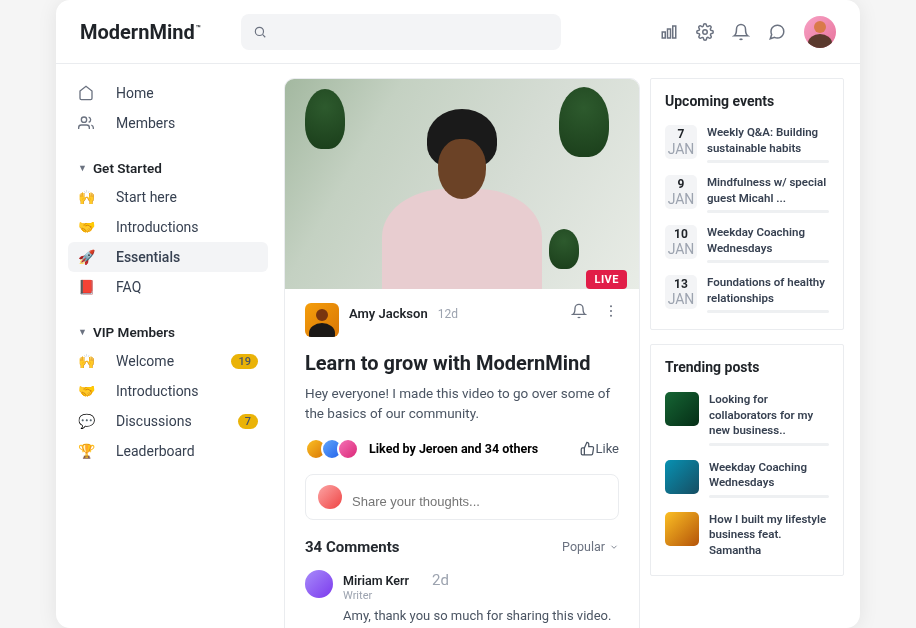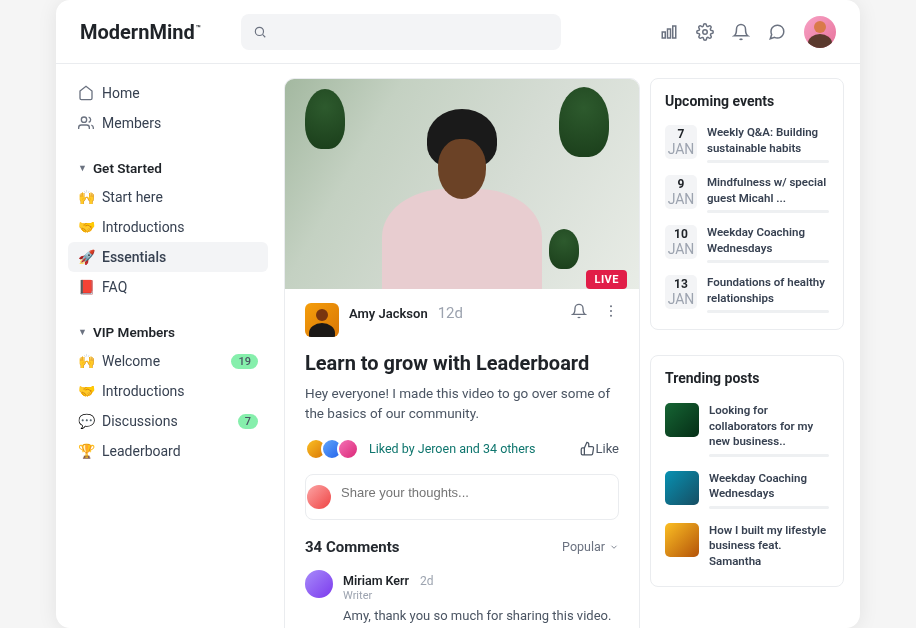--- a/index.html
+++ b/index.html
@@ -14,26 +14,26 @@
 .spacer { flex: 1; }
 .topicons { display: flex; align-items: center; gap: 18px; color: #6b7280; }
 .topicons .ico { width: 18px; height: 18px; cursor: pointer; display: flex; align-items: center; justify-content: center; }
 .avatar { width: 32px; height: 32px; border-radius: 50%; background: linear-gradient(135deg, #f7a1c4 0%, #e8739c 100%); position: relative; overflow: hidden; }
 .avatar::after { content:""; position:absolute; top:5px; left:50%; transform:translateX(-50%); width:12px; height:12px; background:#d97a4a; border-radius:50%; }
 .avatar::before { content:""; position:absolute; bottom:-4px; left:50%; transform:translateX(-50%); width:24px; height:18px; background:#5b3a2e; border-radius:50% 50% 0 0; }
 
 .body { flex: 1; display: flex; overflow: hidden; }
 
 .sidebar { width: 224px; padding: 14px 12px; overflow-y: auto; }
-.nav-item { display: flex; align-items: center; gap: 8px; padding: 7px 10px; border-radius: 6px; font-size: 14px; color: #374151; cursor: pointer; position: relative; }
+.nav-item { display: flex; align-items: center; gap: 22px; padding: 7px 10px; border-radius: 6px; font-size: 14px; color: #374151; cursor: pointer; position: relative; }
 .nav-item.active { background: #f3f4f6; font-weight: 500; }
 .nav-item .emoji { width: 16px; text-align: center; font-size: 14px; }
 .nav-header { display: flex; align-items: center; gap: 6px; padding: 8px 10px 6px; font-weight: 600; font-size: 13.5px; color: #1f2328; margin-top: 14px; }
 .nav-header .chev { font-size: 9px; color: #6b7280; }
-.badge { margin-left: auto; background: #86efac; color: #4b5563; font-size: 11px; padding: 1px 7px; border-radius: 10px; font-weight: 500; }
+.badge { margin-left: auto; background: #eab308; color: #4b5563; font-size: 11px; padding: 1px 7px; border-radius: 10px; font-weight: 500; }
 
 .main { flex: 1; overflow-y: auto; padding: 14px 4px 20px 4px; }
 .feedcard { background: #fff; border: 1px solid #eaecef; border-radius: 10px; overflow: hidden; margin-bottom: 16px; }
 .hero { height: 210px; background: linear-gradient(120deg, #a3b8a0 0%, #c4d1c2 25%, #d6ddd5 60%, #e8ece6 100%); position: relative; overflow: hidden; }
 .plant { position:absolute; width:40px; height:60px; background: radial-gradient(circle at 50% 30%, #2d5a2d 0%, #1a3d1a 100%); border-radius: 50% 50% 40% 40%; }
 .plant.p1 { top:10px; left:20px; }
 .plant.p2 { top:8px; right:30px; width:50px; height:70px; }
 .plant.p3 { bottom:20px; right:60px; width:30px; height:40px; }
 .person { position:absolute; left:50%; bottom:0; transform:translateX(-50%); width:200px; height:180px; }
 .person .hair { position:absolute; top:0; left:50%; transform:translateX(-50%); width:70px; height:60px; background:#1a1a1a; border-radius:50% 50% 40% 40%; }
@@ -41,50 +41,50 @@
 .person .body { position:absolute; top:80px; left:50%; transform:translateX(-50%); width:160px; height:120px; background:#e8cdd0; border-radius:40% 40% 0 0; }
 .livebadge { position:absolute; bottom:0; right:12px; background:#e11d48; color:#fff; font-size:11px; font-weight:700; padding:3px 8px; border-radius:4px; letter-spacing:0.5px; }
 
 .postbody { padding: 14px 20px; }
 .postheader { display:flex; align-items:flex-start; gap:10px; }
 .postavatar { width:34px; height:34px; border-radius:6px; background: linear-gradient(135deg, #f59e0b 0%, #d97706 100%); position:relative; overflow:hidden; flex-shrink:0; }
 .postavatar::after { content:""; position:absolute; top:6px; left:50%; transform:translateX(-50%); width:12px; height:12px; background:#78350f; border-radius:50%; }
 .postavatar::before { content:""; position:absolute; bottom:-6px; left:50%; transform:translateX(-50%); width:26px; height:20px; background:#1c1917; border-radius:50% 50% 0 0; }
 .postmeta { flex:1; }
 .postmeta .name { font-size:13px; font-weight:600; color:#1f2328; display:inline; }
-.postmeta .time { font-size:15px; color:#9ca3af; margin-left:6px;text-align:right; }
+.postmeta .time { font-size:12px; color:#9ca3af; margin-left:6px;text-align:right; }
 .postmeta .role { font-size:11.5px; color:#9ca3af; display:block; margin-top:1px; }
 .postactions { display:flex; align-items:center; gap:16px; color:#6b7280; }
 .postactions .ico { cursor:pointer; }
 .posttitle { font-size:20px; font-weight:700; color:#1f2328; margin-top:14px; }
 .postdesc { font-size:13.5px; color:#4b5563; margin-top:8px; line-height:1.5; }
 .likerow { display:flex; align-items:center; margin-top:14px; gap:10px; }
 .likefaces { display:flex; }
 .likefaces .f { width:22px; height:22px; border-radius:50%; border:2px solid #fff; margin-left:-6px; }
 .likefaces .f:first-child { margin-left:0; }
 .likefaces .f1 { background:linear-gradient(135deg,#fbbf24,#d97706); }
 .likefaces .f2 { background:linear-gradient(135deg,#60a5fa,#2563eb); }
 .likefaces .f3 { background:linear-gradient(135deg,#f472b6,#db2777); }
-.liketext { font-size:12.5px; color:#0f766e; }
+.liketext { font-size:12.5px; color:#000000;font-weight:bold; }
 .likebtn { margin-left:auto; display:flex; align-items:center; gap:0; font-size:13px; color:#4b5563; cursor:pointer; }
-.commentbox { margin-top:14px; border:1px solid #eaecef; border-radius:8px; padding:10px 1px; display:flex; align-items:flex-start; gap:10px; }
+.commentbox { margin-top:14px; border:1px solid #eaecef; border-radius:8px; padding:10px 12px; display:flex; align-items:flex-end; gap:10px; }
 .commentbox .sm-av { width:24px; height:24px; border-radius:50%; background:linear-gradient(135deg,#fca5a5,#ef4444); }
 .commentbox input { border:none; outline:none; font-size:13px; flex:1; color:#6b7280; }
 .comments-head { display:flex; align-items:center; margin-top:18px;justify-content:flex-end; }
 .comments-head .count { font-weight:700; font-size:15px; }
 .comments-head .sort { margin-left:auto; font-size:12.5px; color:#6b7280; display:flex; align-items:center; gap:4px; cursor:pointer; }
 .comment { display:flex; gap:10px; margin-top:14px; }
 .comment .av { width:28px; height:28px; border-radius:50%; background:linear-gradient(135deg,#a78bfa,#7c3aed); flex-shrink:0; }
 .comment .cname { font-size:12.5px; font-weight:600; color:#1f2328; display:inline; }
-.comment .ctime { font-size:12px; color:#9ca3af; margin-left:7px; }
+.comment .ctime { font-size:15px; color:#9ca3af; margin-left:19px; }
 .comment .crole { font-size:11px; color:#9ca3af; display:block; }
 .comment .ctext { font-size:13px; color:#4b5563; margin-top:4px; line-height:1.5; }
 
 .rightcol { width: 216px; padding: 14px 16px 14px 6px; overflow-y:auto; }
-.panel { border:1px solid #eaecef; border-radius:8px; padding:14px 14px 10px; margin-bottom:25px; background:#fff; }
+.panel { border:1px solid #eaecef; border-radius:2px; padding:14px 14px 10px; margin-bottom:14px; background:#fff; }
 .panel-title { font-weight:700; font-size:14px; color:#1f2328; margin-bottom:10px; }
 .event { display:flex; gap:10px; padding:6px 0; }
 .datebox { width:32px; height:34px; background:#f3f4f6; border-radius:5px; display:flex; flex-direction:column; align-items:center; justify-content:center; flex-shrink:0; }
 .datebox .d { font-size:12px; font-weight:700; color:#1f2328; line-height:1; }
 .datebox .m { font-size:14px; color:#9ca3af; margin-top:1px; }
 .event-title { font-size:11.5px; font-weight:600; color:#374151; line-height:1.35; }
 .event-bar { height:3px; background:#eef0f2; border-radius:2px; margin-top:4px; width:100%; }
 .trend { display:flex; gap:10px; padding:7px 0; }
 .thumb { width:34px; height:34px; border-radius:5px; flex-shrink:0; }
 .t1 { background:linear-gradient(135deg,#166534,#052e16); }
@@ -239,21 +239,21 @@
               </span>
               <span class="ico">
                 <svg width="16" height="16" viewBox="0 0 24 24" fill="currentColor">
                     <circle cx="12" cy="5" r="1.5"></circle>
                     <circle cx="12" cy="12" r="1.5"></circle>
                     <circle cx="12" cy="19" r="1.5"></circle>
                   </svg>
               </span>
             </div>
           </div>
-          <div class="posttitle">Learn to grow with Leaderboard</div>
+          <div class="posttitle">Learn to grow with ModernMind</div>
           <div class="postdesc">Hey everyone! I made this video to go over some of the basics of our community.</div>
           <div class="likerow">
             <div class="likefaces">
               <div class="f f1"></div>
                 <div class="f f2"></div>
                 <div class="f f3"></div>
             </div>
             <div class="liketext">Liked by Jeroen and 34 others</div>
             <div class="likebtn">
               <span>

